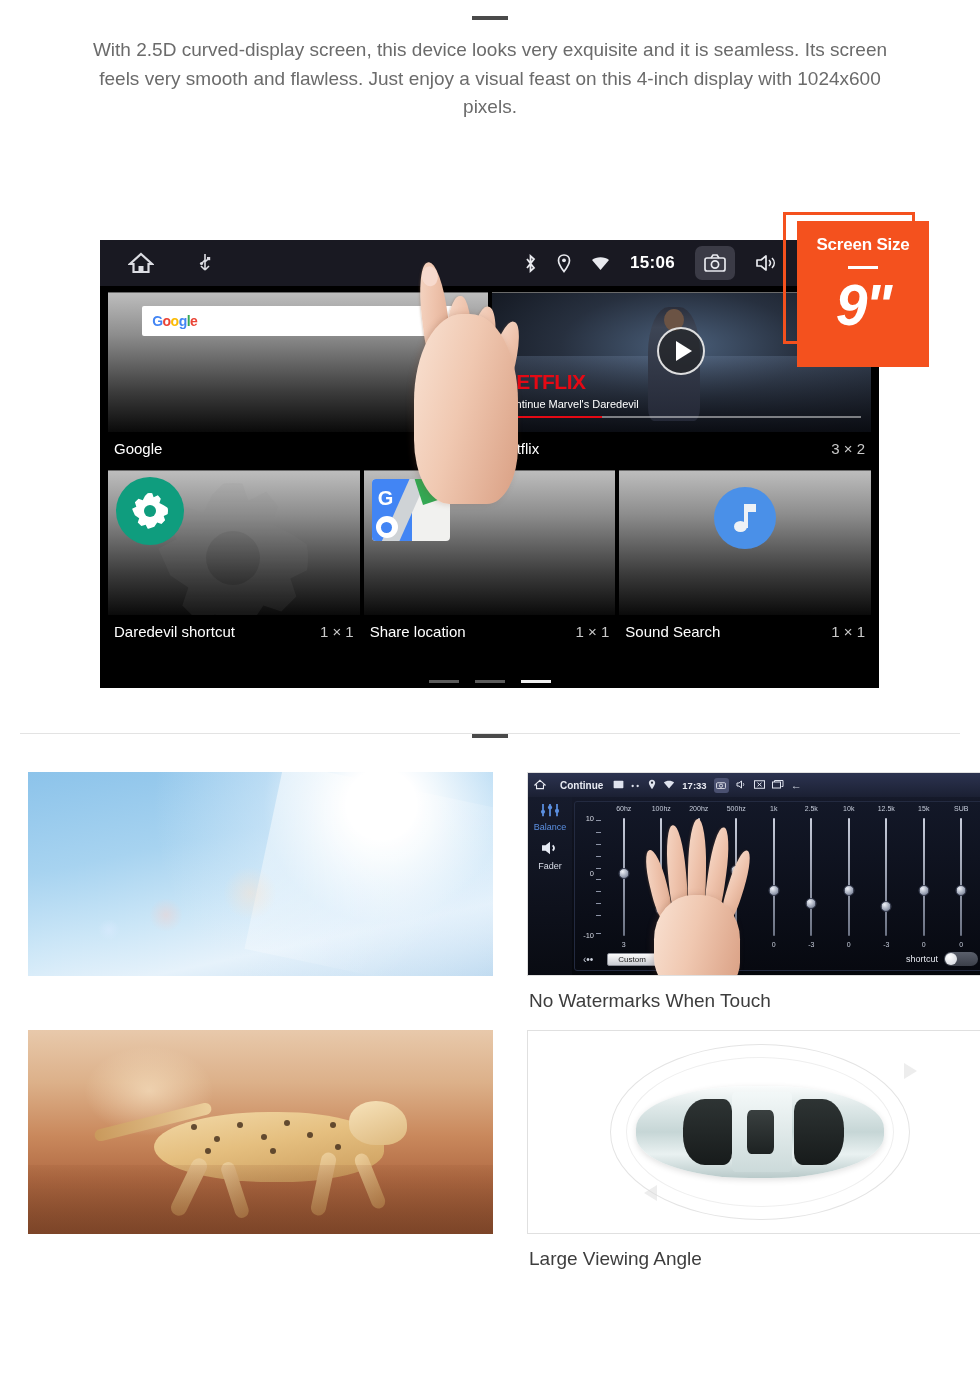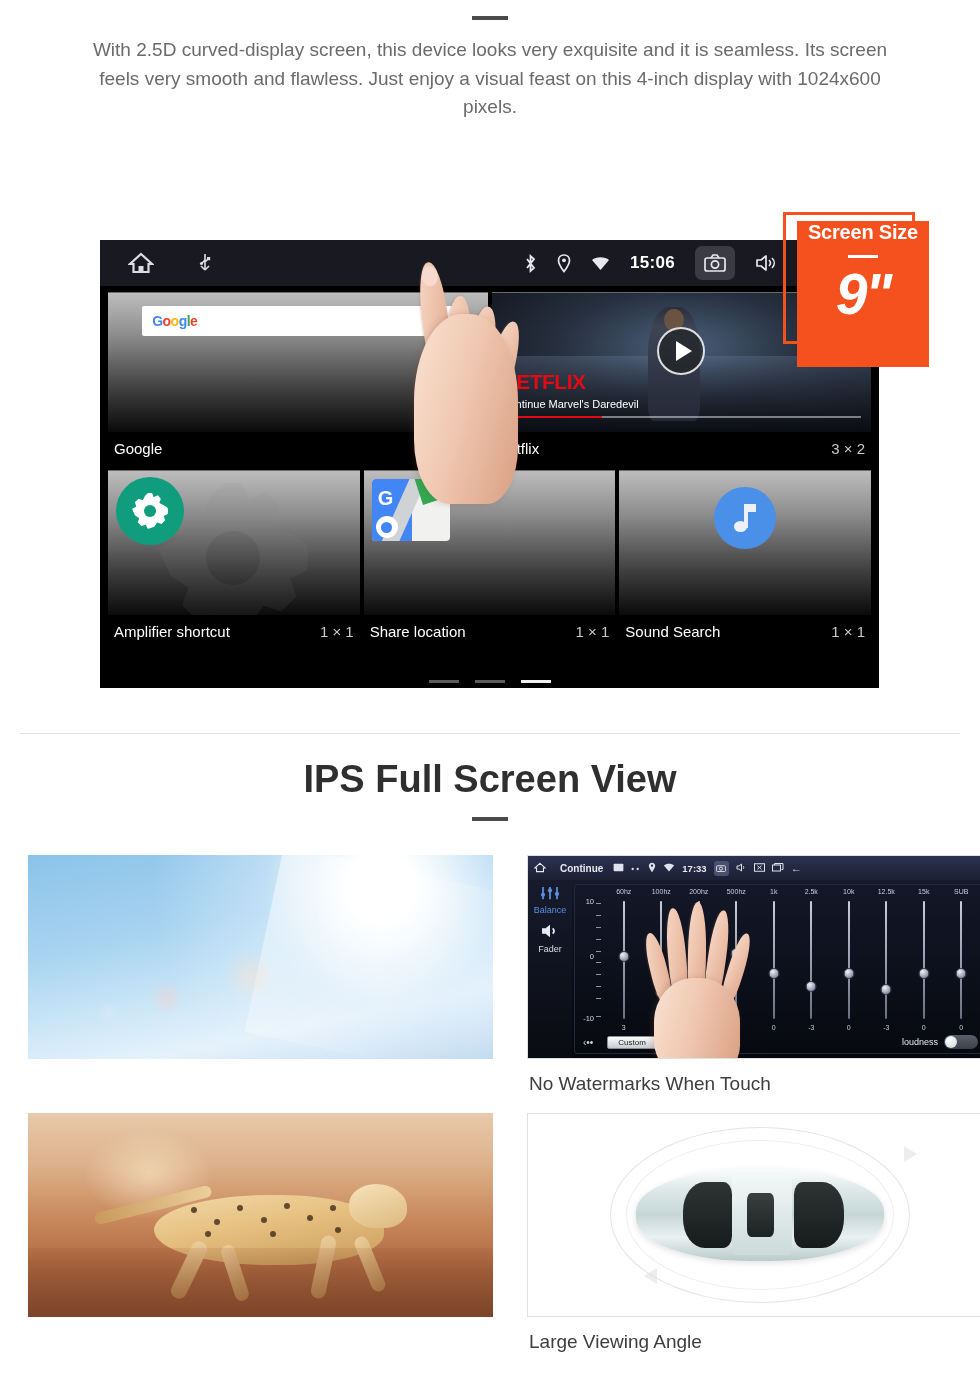--- a/index.html
+++ b/index.html
@@ -198,21 +198,21 @@
   
   .badge-outline {
     position:absolute; left:783px; top:196px; width:132px; height:132px;
     border:3px solid #f4511e; z-index: 9;
   }
   .badge-fill {
     position:absolute; left:797px; top:205px; width:132px; height:146px;
     background:#f4511e; z-index: 10;
     color:#fff; text-align:center;
   }
-  .badge-label { font-size:20px; font-weight:bold; letter-spacing:-0.2px; }
+  .badge-label { font-size:17px; font-weight:bold; padding-top:14px; letter-spacing:-0.2px; }
   .badge-rule { width:30px; height:3px; background:#fff; margin:11px auto 0; }
   .badge-value { font-size:57px; font-weight:bold; line-height:1; margin-top:8px; font-style:italic; letter-spacing:-2px; }
 
   .divider { position:absolute; left:20px; top:717px; width:940px; height:1px; background:#e3e3e3; }
 
   
   .section-two { position:absolute; top:718px; left:0; width:980px; }
   .title2 {
     text-align:center; font-size:38px; font-weight:bold; color:#2f2f2f;
     padding-top:40px;
@@ -437,21 +437,21 @@
         <div class="wcell">
           <div class="wthumb">
             <div class="set-ghost">
                 <div class="gear-ghost-glyph"></div>
               </div>
             <div class="gear-circle">
                 <div class="gear-glyph"></div>
               </div>
           </div>
           <div class="wmeta">
-            <span class="wname">Amplifier shortcut</span>
+            <span class="wname">Daredevil shortcut</span>
             <span class="wsize">1 × 1</span>
           </div>
         </div>
 
         <div class="wcell">
           <div class="wthumb">
             <div class="maps-tile">
               <span class="blue"></span>
                 <span class="road"></span>
                 <span class="green"></span>
@@ -502,21 +502,20 @@
   <div class="badge-fill">
     <div class="badge-label">Screen Size</div>
     <div class="badge-rule"></div>
     <div class="badge-value">9"</div>
   </div>
 
   <div class="divider"></div>
 </div>
 
 <div class="section-two">
-  <h2 class="title2">IPS Full Screen View</h2>
   <div class="title-rule"></div>
 
   <div class="grid2">
 
     <div class="cell">
       <div class="frame">
         <div class="sky">
             <span class="ray"></span>
             <span class="flare f1"></span>
             <span class="flare f2"></span>
@@ -678,21 +677,21 @@
                 <span>0</span>
                 <span>-3</span>
                 <span>0</span>
                 <span>0</span>
               </div>
 
               <div class="eq-foot">
                 <span style="color:#cfd4e0;font-size:10px;">‹••</span>
                 <span class="preset-btn">Custom</span>
                 <span class="loudness">
-                  <em>loudness</em>
+                  <em>shortcut</em>
                   <span class="tgl"></span>
                 </span>
               </div>
             </div>
           </div>
 
           <div class="amp-hand">
             <div class="finger" style="left:2px; top:30px; width:17px; height:74px; transform:rotate(-14deg);"></div>
             <div class="finger" style="left:20px; top:6px; width:18px; height:96px; transform:rotate(-5deg);"></div>
             <div class="finger" style="left:40px; top:0px; width:18px; height:102px; transform:rotate(1deg);"></div>

